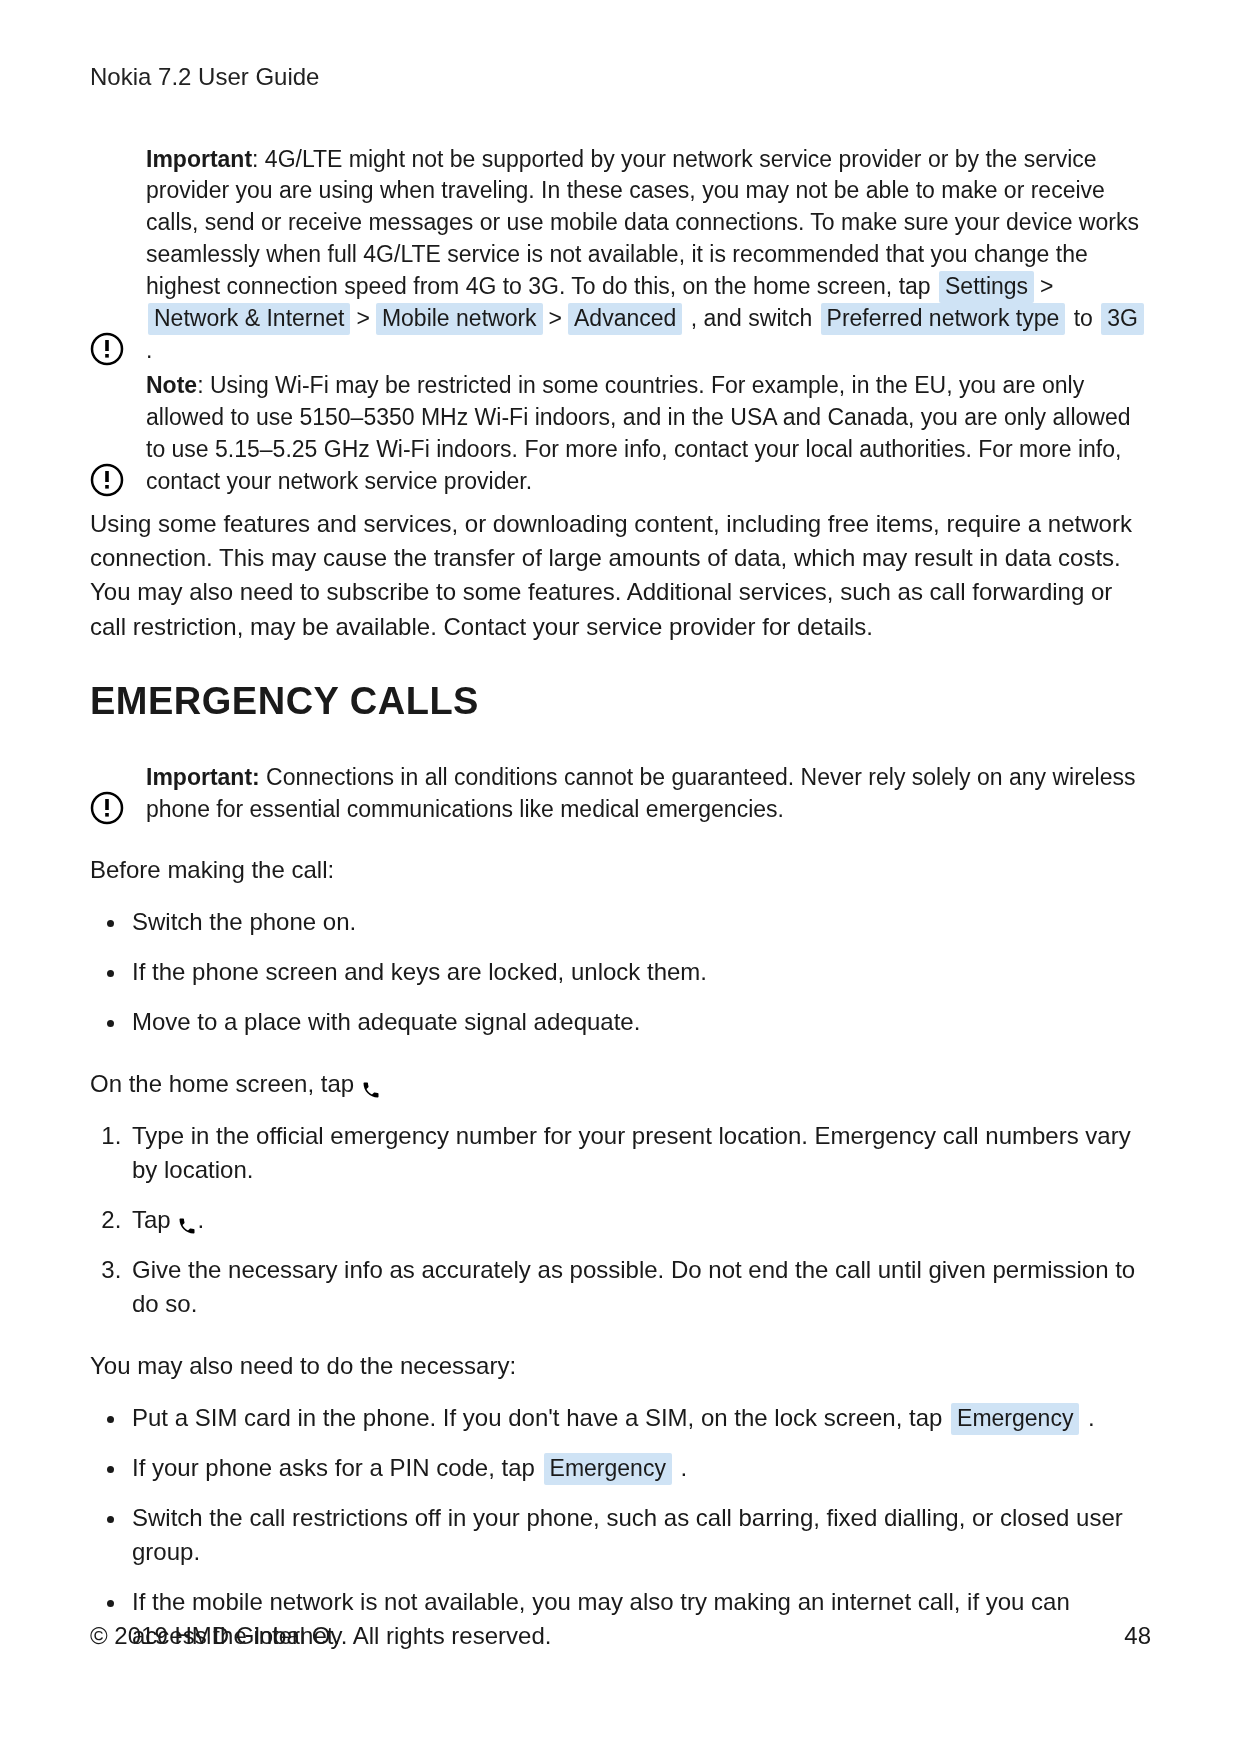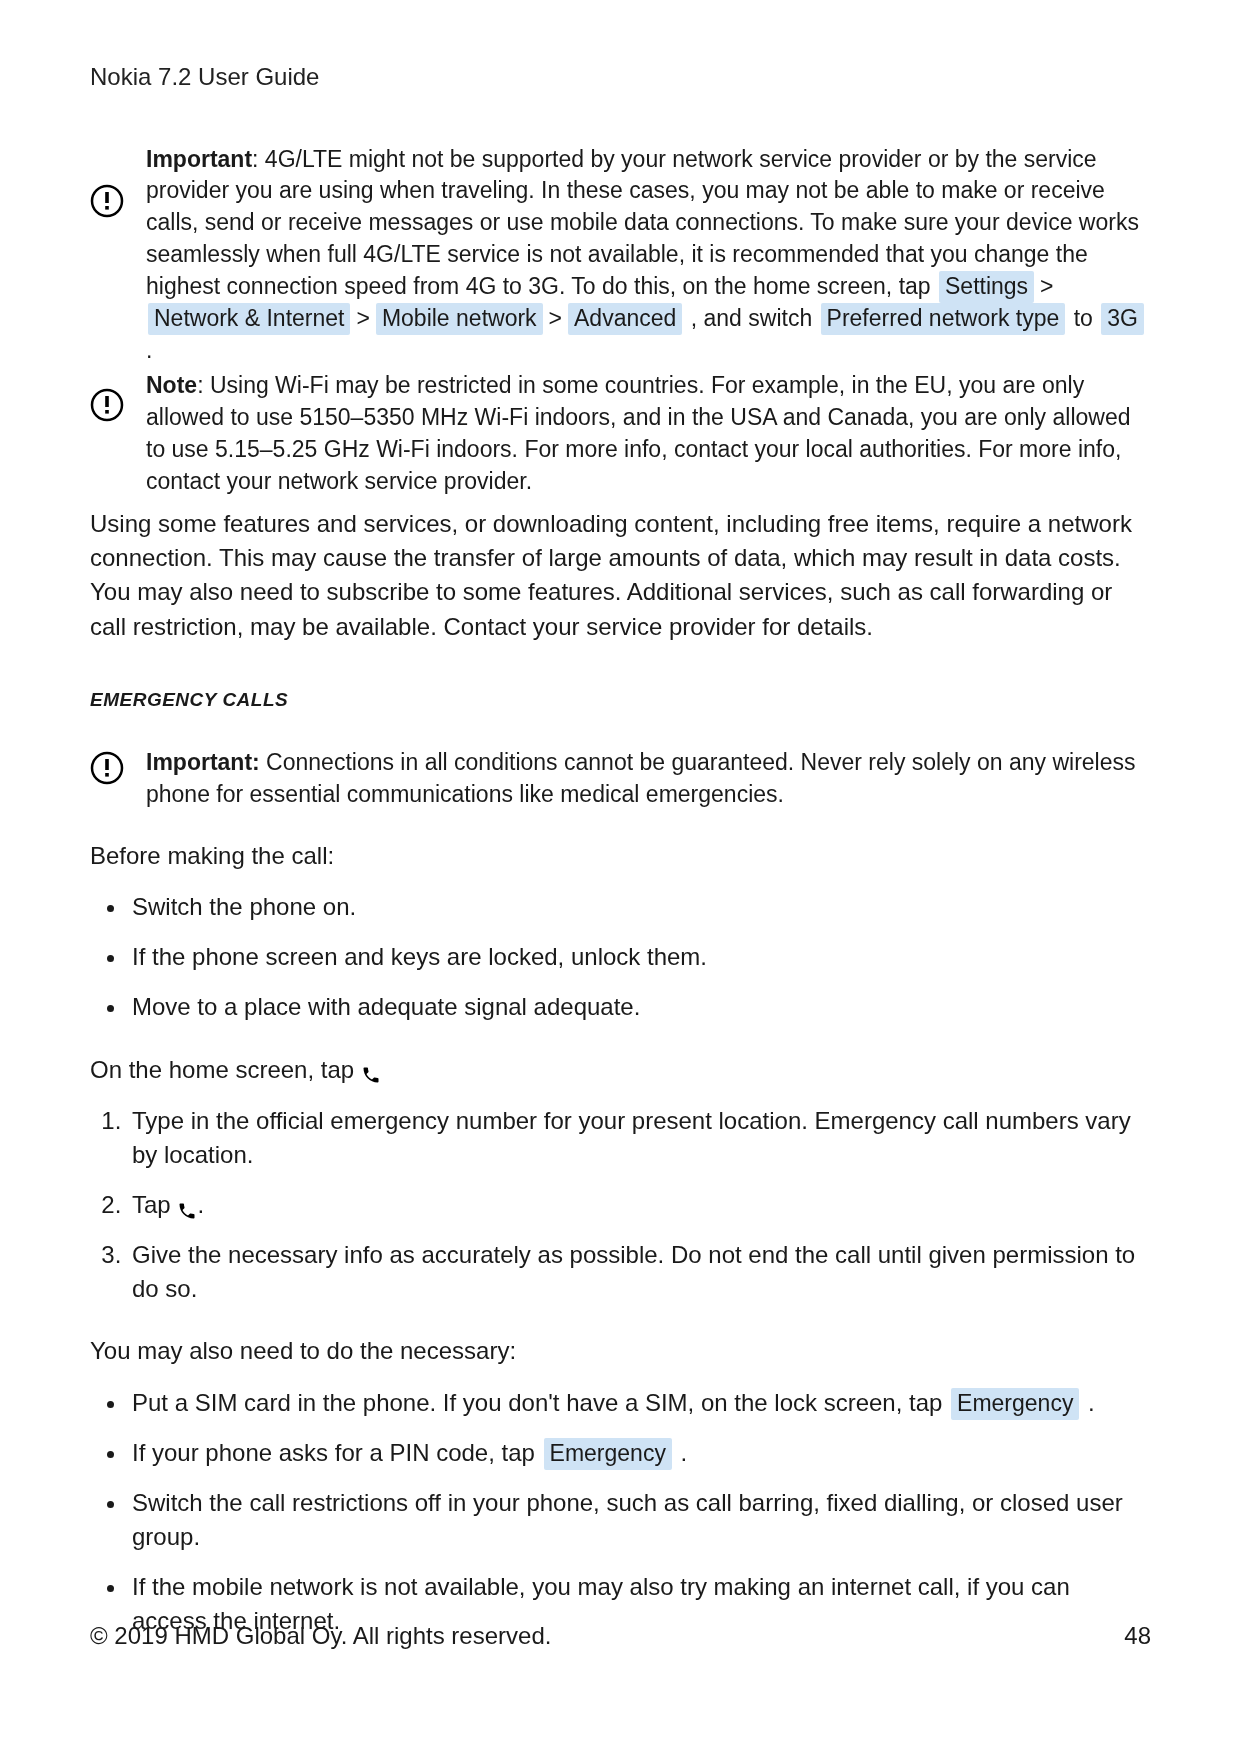--- a/index.html
+++ b/index.html
@@ -21,21 +21,21 @@
     font-size: 24px;
     line-height: 1.4;
   }
   .header-title {
     font-size: 24px;
     color: #222;
     margin-bottom: 50px;
   }
   .notice-row {
     display: flex;
-    align-items: flex-start;
+    align-items: flex-end;
     margin-bottom: 4px;
   }
   .notice-icon {
     flex: 0 0 56px;
     display: flex;
     align-items: center;
     justify-content: flex-start;
     padding-top: 40px;
   }
   .notice-icon.small-pad { padding-top: 10px; }
@@ -59,26 +59,25 @@
     line-height: 1.35;
   }
   .sep { margin: 0 4px; }
   .body-para {
     font-size: 24px;
     line-height: 1.42;
     margin-top: 10px;
     margin-bottom: 22px;
   }
   .section-heading {
-    font-size: 19px;
+    font-size: 38px;
     font-weight: 700;
     letter-spacing: 0.5px;
-    margin-top: 43px;
+    margin-top: 31px;
     margin-bottom: 28px;
-    font-style: italic;
   }
   .sub-para {
     font-size: 24px;
     margin-top: 28px;
     margin-bottom: 18px;
   }
   ul.bullets, ol.steps {
     margin: 6px 0 0 14px;
     padding-left: 24px;
   }

